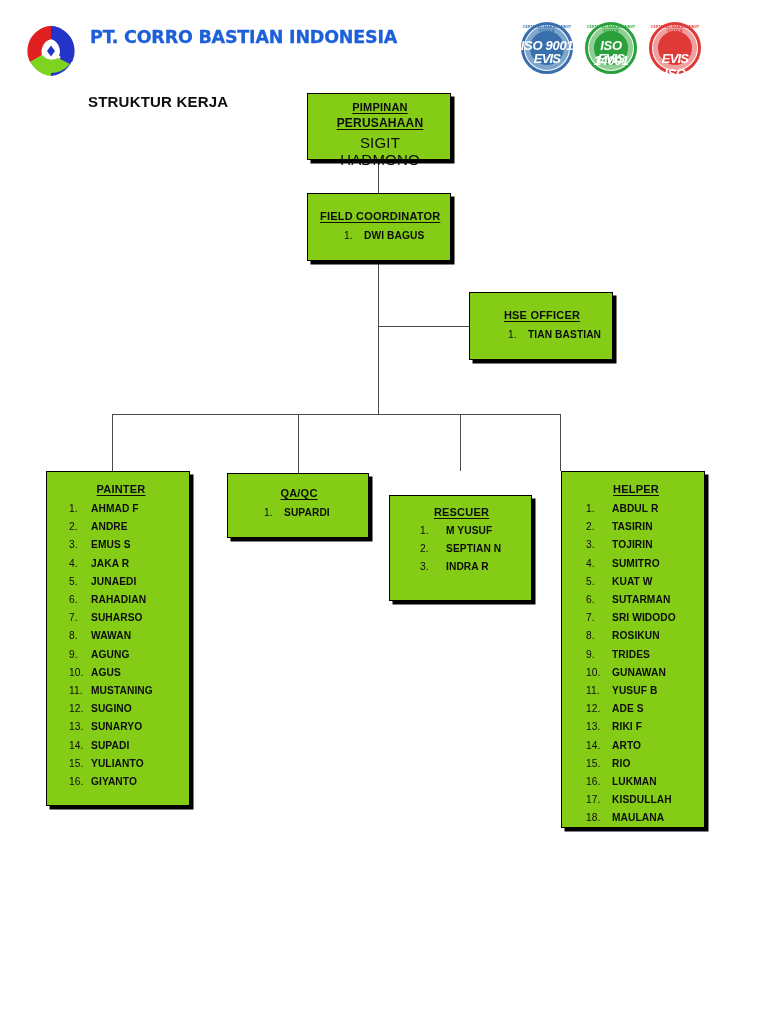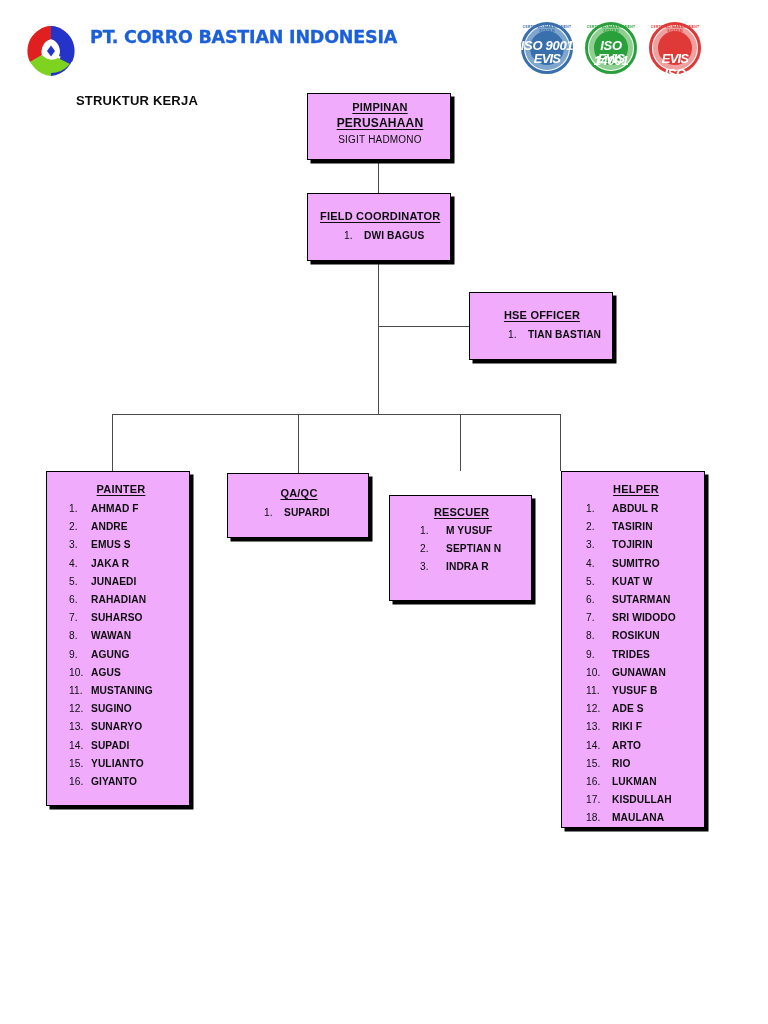--- a/index.html
+++ b/index.html
@@ -67,35 +67,35 @@
   }
   .iso-brand {
     position: absolute; left: 0; top: 29px; width: 58px; text-align: center;
     font-size: 13px; font-weight: bold; font-style: italic;
     color: #ffffff; letter-spacing: -0.8px;
     font-family: "Liberation Sans", sans-serif;
   }
 
   
   #struktur-kerja-label {
-    position: absolute; left: 76px; top: 93px;
-    font-size: 13px; font-weight: bold; color: #0d0d0d;
+    position: absolute; left: 88px; top: 93px;
+    font-size: 15px; font-weight: bold; color: #0d0d0d;
     letter-spacing: 0.2px;
   }
 
   
   .line { position: absolute; background: #4a4a4a; }
   .vline { width: 1px; }
   .hline { height: 1px; }
 
   
   .org-box {
     position: absolute;
     box-sizing: border-box;
-    background: #f0abfc;
+    background: #84cc16;
     border: 1.4px solid #000000;
     box-shadow: 3.5px 3.5px 0 0 #000000;
   }
   .box-title {
     text-align: center;
     font-size: 11px;
     font-weight: bold;
     color: #0d0d0d;
     text-decoration: underline;
     text-underline-offset: 2px;
@@ -106,21 +106,21 @@
     text-align: center;
     font-size: 12px;
     font-weight: bold;
     color: #0d0d0d;
     text-decoration: underline;
     text-underline-offset: 2px;
     letter-spacing: 0.2px;
   }
   .plain-name {
     text-align: center;
-    font-size: 10px;
+    font-size: 15px;
     color: #0d0d0d;
     letter-spacing: 0.2px;
   }
   .member-list {
     list-style: none;
     margin: 0;
     padding: 0;
   }
   .member-row {
     display: flex;

